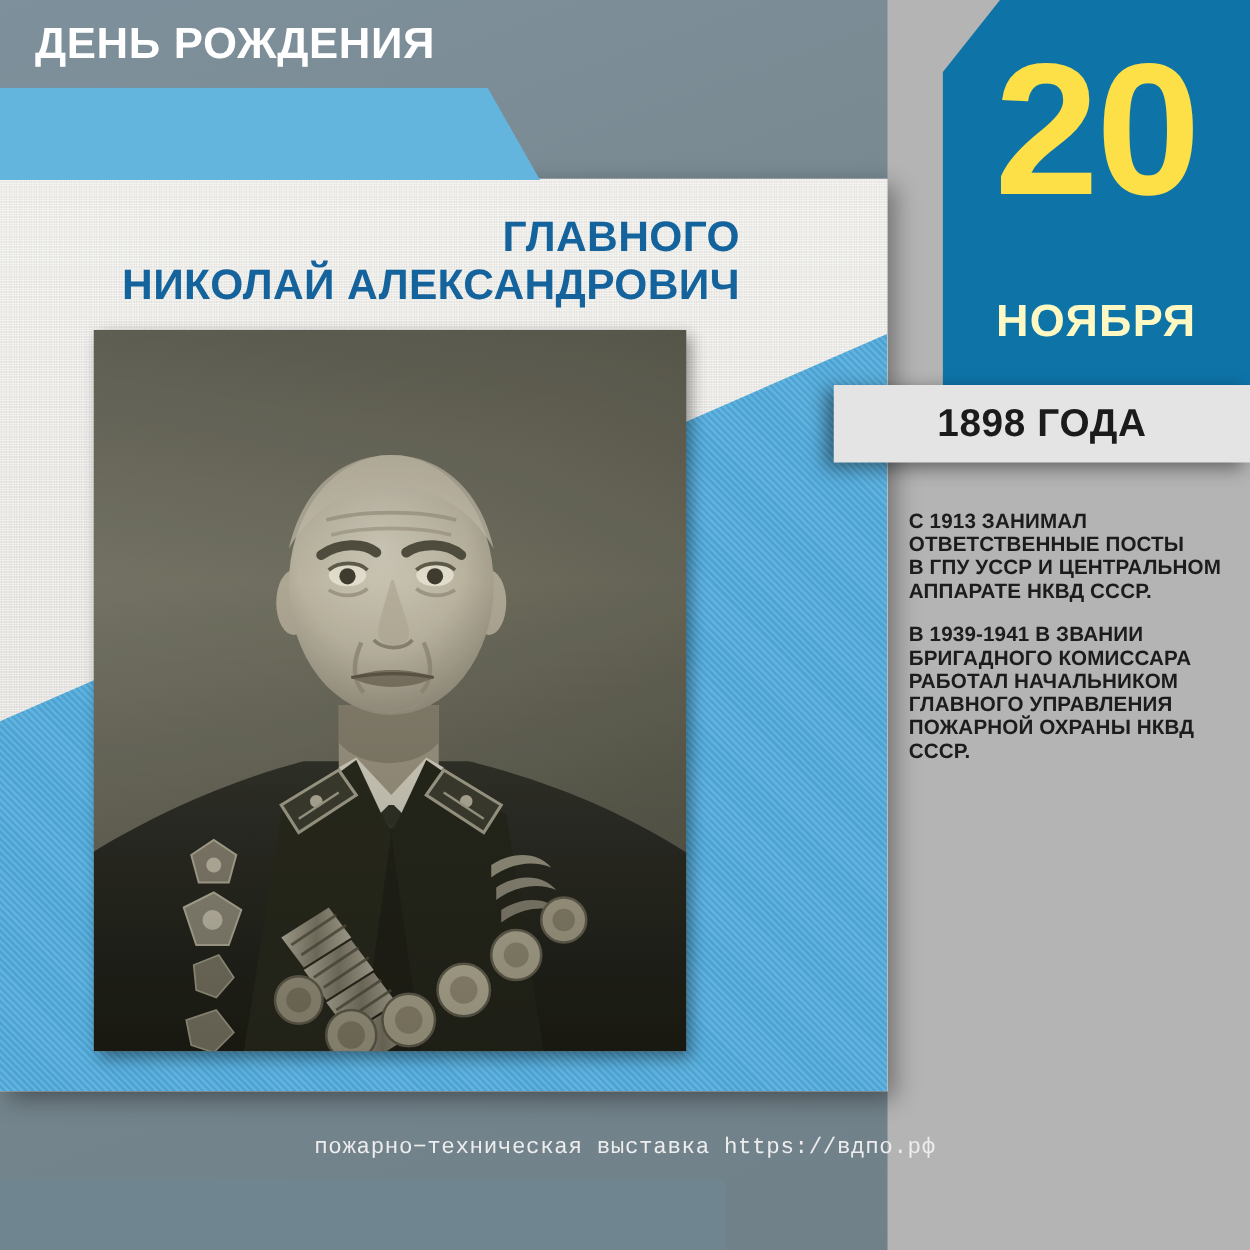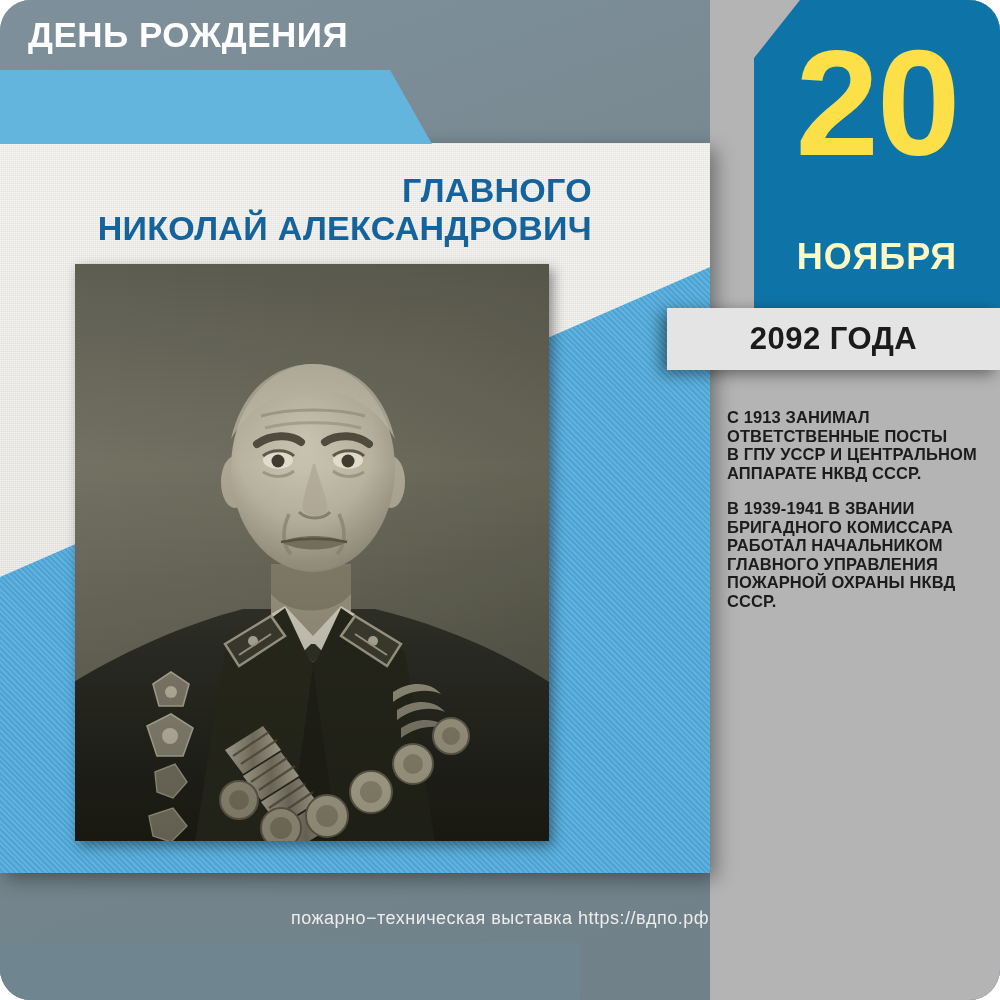--- a/index.html
+++ b/index.html
@@ -7,21 +7,20 @@
     padding: 0;
     background: #ffffff;
   }
   #poster {
     position: relative;
     width: 1000px;
     height: 1000px;
     overflow: hidden;
     font-family: "Liberation Sans", sans-serif;
     background: #7b8d98;
-    border-radius: 31px;
   }
 
   
   .bg-slate {
     position: absolute;
     left: 0; top: 0;
     width: 1000px; height: 1000px;
     background: linear-gradient(160deg, #7e909b 0%, #77878f 40%, #6f8088 100%);
   }
   .bg-right-gray {
@@ -181,21 +180,21 @@
     position: absolute;
     left: 0; top: 943px;
     width: 580px; height: 57px;
     background: #6f8590;
   }
   .footer-text {
     position: absolute;
     left: 0; right: 0; top: 908px;
     text-align: center;
     color: #ededed;
-    font-family: Liberation Sans, sans-serif;
+    font-family: Liberation Mono, monospace;
     font-size: 18px;
     letter-spacing: 0.5px;
   }
 </style>
 </head>
 <body>
 
 <div id="poster">
 
   <div class="bg-slate"></div>
@@ -355,21 +354,21 @@
       <rect x="0" y="0" width="474" height="577" fill="#6e6a52" opacity="0.10"></rect>
     </svg>
   </div>
 
   <div class="date-panel">
     <div class="date-day">20</div>
     <div class="date-month">НОЯБРЯ</div>
   </div>
 
   <div class="year-chip">
-    <span class="year-chip-text">2092 ГОДА</span>
+    <span class="year-chip-text">1898 ГОДА</span>
   </div>
 
   <div class="bio">
     <p>С 1913  ЗАНИМАЛ
 ОТВЕТСТВЕННЫЕ ПОСТЫ
 В ГПУ УССР И ЦЕНТРАЛЬНОМ
 АППАРАТЕ НКВД СССР.</p>
     <p>В 1939-1941 В ЗВАНИИ
 БРИГАДНОГО КОМИССАРА
 РАБОТАЛ НАЧАЛЬНИКОМ

